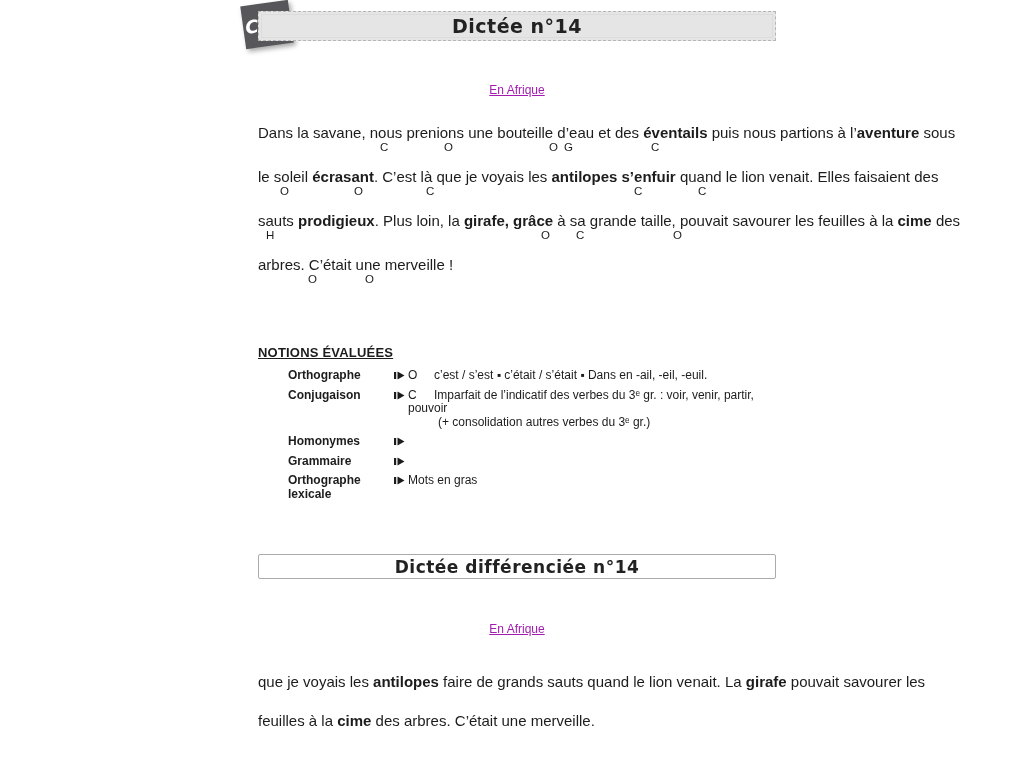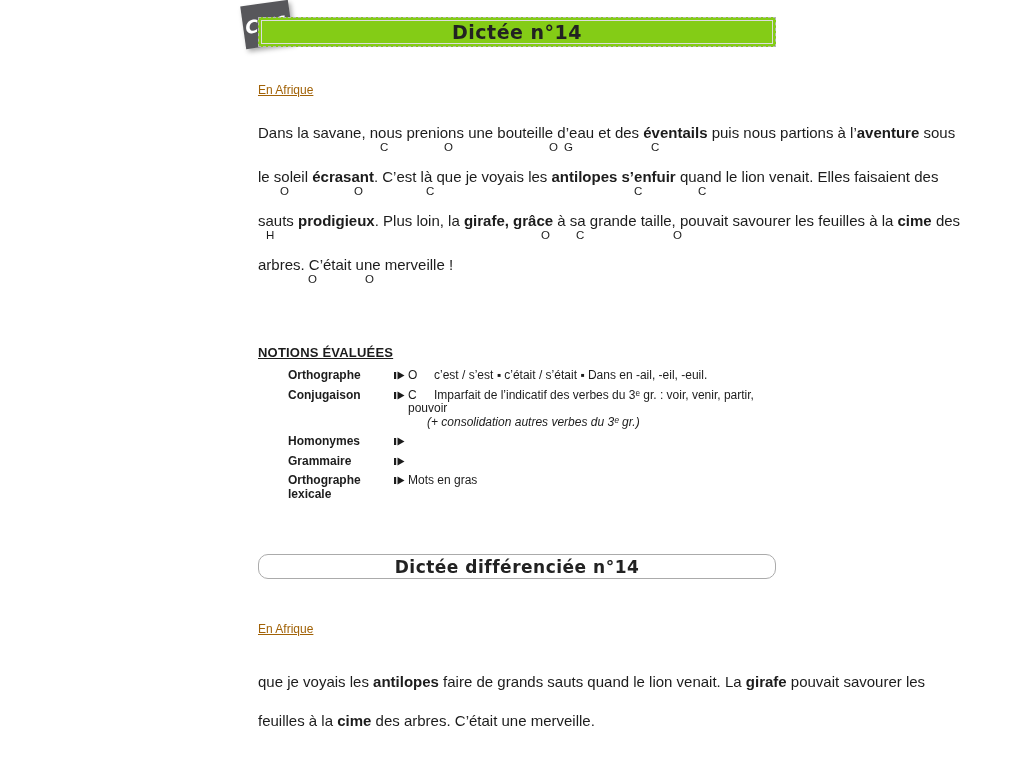--- a/index.html
+++ b/index.html
@@ -11,42 +11,42 @@
   .badge{
     position:absolute;left:243px;top:3px;width:48px;height:43px;
     background:#57575b;transform:rotate(-8deg);
     display:flex;align-items:center;justify-content:center;
     color:#ffffff;font-weight:700;font-size:18px;
     box-shadow:2px 3px 5px rgba(0,0,0,.35);
     font-family:"DejaVu Sans",sans-serif;font-style:italic;
   }
   
   .box1{
-    position:absolute;left:258px;top:17px;width:516px;height:28px;
-    border:1px dashed #b5b5b5;background:#84cc16;
+    position:absolute;left:258px;top:11px;width:516px;height:28px;
+    border:1px dashed #b5b5b5;background:#e5e5e5;
   }
   .box1-inner{
     position:absolute;left:2px;top:2px;right:2px;bottom:2px;
     border:1px solid #dcdcdc;
     display:flex;align-items:center;justify-content:center;
   }
   .box2{
     position:absolute;left:258px;top:554px;width:516px;height:23px;
-    border:1px solid #ababab;border-radius:10px;background:#ffffff;
+    border:1px solid #ababab;border-radius:2px;background:#ffffff;
     display:flex;align-items:center;justify-content:center;
   }
   .title-text{
     font-family:"DejaVu Sans",sans-serif;font-weight:700;
     font-size:19px;letter-spacing:.5px;color:#222222;white-space:nowrap;
   }
   .title-text.small{font-size:17px;}
   
   .heading{
-    position:absolute;left:258px;width:518px;
-    font-size:12px;text-decoration:underline;color:#a16207;
+    position:absolute;left:258px;width:518px;text-align:center;
+    font-size:12px;text-decoration:underline;color:#a21caf;
   }
   .heading1{top:83px;}
   .heading2{top:622px;}
   
   .dict1{position:absolute;left:258px;top:126px;width:524px;}
   .dict2{position:absolute;left:258px;top:675px;width:524px;}
   .dict-line{height:44px;}
   .dict2 .dict-line{height:38.5px;}
   .dict-text{font-size:15px;line-height:14px;white-space:nowrap;}
   .b{font-weight:700;}
@@ -142,21 +142,21 @@
           <div><span class="n-letter">O</span><span class="n-desc">c’est / s’est ▪ c’était / s’était ▪ Dans en -ail, -eil, -euil.</span></div>
         </div>
         <div class="n-row">
           <div class="n-label">Conjugaison</div>
           <div class="n-arrow">
             <svg width="11" height="9" viewBox="0 0 11 9">
               <rect x="0" y="1" width="2.2" height="7"></rect>
               <path d="M3.5 0.5 L10.5 4.5 L3.5 8.5 Z"></path>
             </svg>
           </div>
-          <div><span class="n-letter">C</span><span class="n-desc">Imparfait de l’indicatif des verbes du 3ᵉ gr. : voir, venir, partir, pouvoir</span><span class="n-desc2" style="margin-left: 19px; font-style: italic;">(+ consolidation autres verbes du 3ᵉ gr.)</span></div>
+          <div><span class="n-letter">C</span><span class="n-desc">Imparfait de l’indicatif des verbes du 3ᵉ gr. : voir, venir, partir, pouvoir</span><span class="n-desc2" style="margin-left: 30px;">(+ consolidation autres verbes du 3ᵉ gr.)</span></div>
         </div>
         <div class="n-row">
           <div class="n-label">Homonymes</div>
           <div class="n-arrow">
             <svg width="11" height="9" viewBox="0 0 11 9">
               <rect x="0" y="1" width="2.2" height="7"></rect>
               <path d="M3.5 0.5 L10.5 4.5 L3.5 8.5 Z"></path>
             </svg>
           </div>
         </div>

